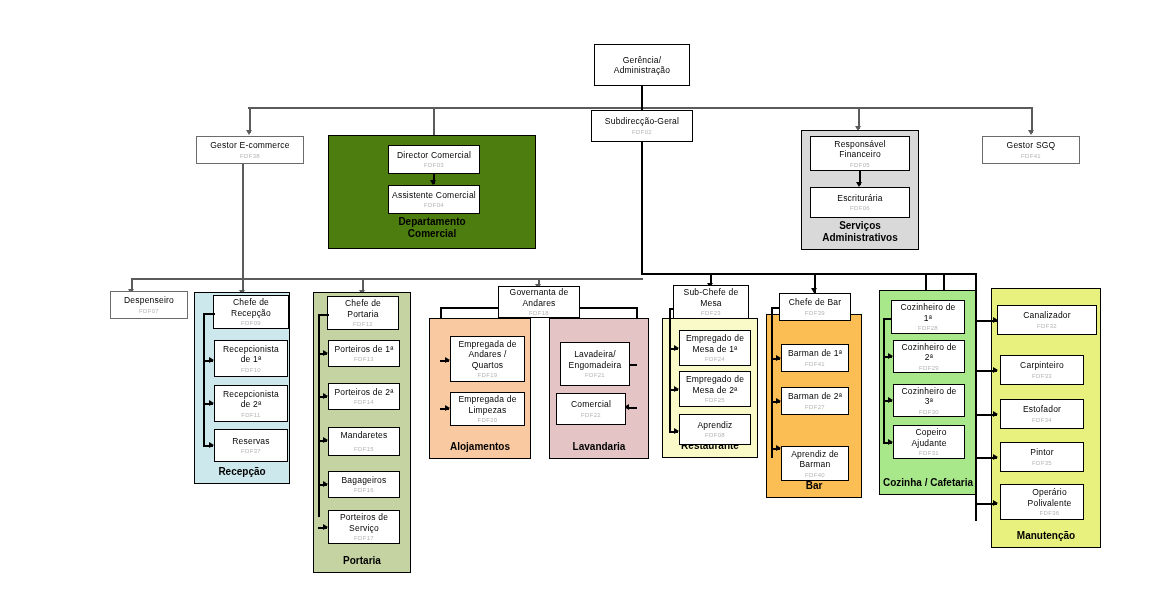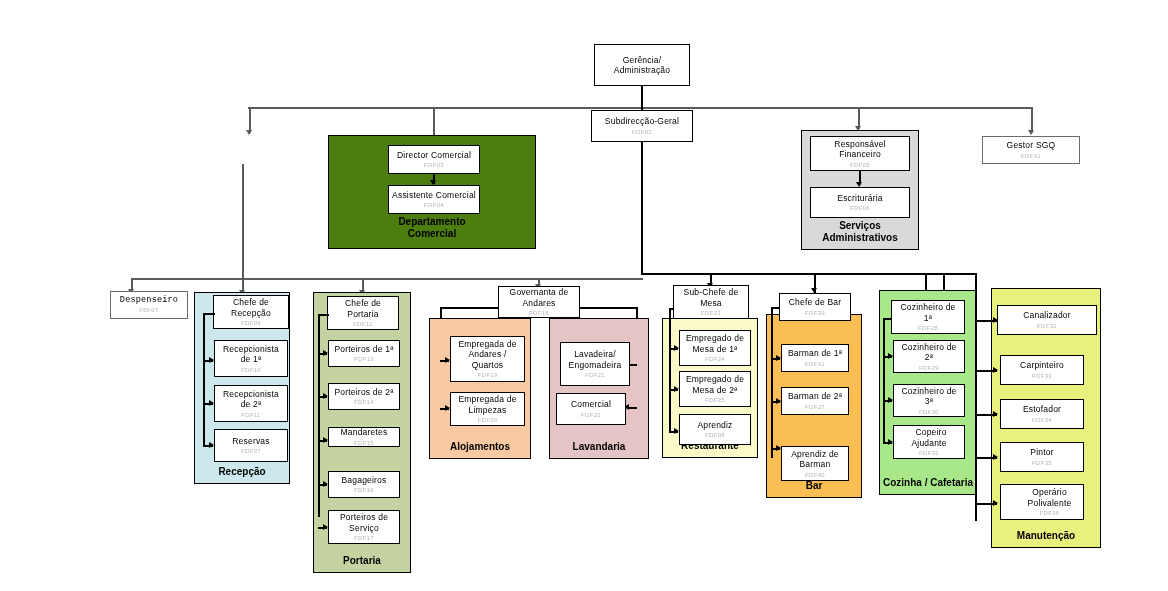--- a/index.html
+++ b/index.html
@@ -127,20 +127,24 @@
 
   <div class="ln v grey" style="left:433px; top:107px; width:1.5px; height:36px;"></div>
   <div class="arrow grey down" style="left:430px; top:140px;"></div>
 
   <div class="ln v grey" style="left:858px; top:107px; width:1.5px; height:22px;"></div>
   <div class="arrow grey down" style="left:855px; top:126px;"></div>
 
   <div class="ln v grey" style="left:1031px; top:107px; width:1.5px; height:26px;"></div>
   <div class="arrow grey down" style="left:1028px; top:130px;"></div>
 
+  <div class="node thin" style="left:196px; top:136px; width:108px; height:28px;">
+    <div class="title">Gestor E-commerce</div>
+    <div class="code">FDF38</div>
+  </div>
 
   <div class="node thin" style="left:982px; top:136px; width:98px; height:28px;">
     <div class="title">Gestor SGQ</div>
     <div class="code">FDF41</div>
   </div>
 
   <div class="group dept" style="left:328px; top:135px; width:208px; height:114px; background:#4d7c0f;">
     <div class="group-label">Departamento
 Comercial</div>
   </div>
@@ -171,21 +175,21 @@
     <div class="code">FDF06</div>
   </div>
 
   <div class="ln v thick" style="left:641px; top:142px; width:2px; height:132px;"></div>
   <div class="ln h thick" style="left:641px; top:273px; width:303px; height:2px;"></div>
   <div class="ln h grey" style="left:131px; top:278px; width:512px; height:1.5px;"></div>
   <div class="ln v thick" style="left:943px; top:273px; width:2px; height:18px;"></div>
 
   <div class="ln v grey" style="left:131px; top:278px; width:1.5px; height:14px;"></div>
   <div class="arrow grey down" style="left:128px; top:289px;"></div>
-  <div class="node thin" style="left:110px; top:291px; width:78px; height:28px;font-family:Liberation Mono, monospace;">
+  <div class="node thin" style="left:110px; top:291px; width:78px; height:28px;">
     <div class="title">Despenseiro</div>
     <div class="code">FDF07</div>
   </div>
 
   <div class="ln v grey" style="left:242px; top:164px; width:1.5px; height:130px;"></div>
   <div class="arrow grey down" style="left:239px; top:290px;"></div>
 
   <div class="ln v grey" style="left:362px; top:278px; width:1.5px; height:16px;"></div>
   <div class="arrow grey down" style="left:359px; top:290px;"></div>
 
@@ -256,21 +260,21 @@
 
   <div class="ln h thick" style="left:318px; top:396px; width:9px; height:1.5px;"></div>
   <div class="arrow right" style="left:323px; top:393px;"></div>
   <div class="node" style="left:328px; top:383px; width:72px; height:27px;">
     <div class="title">Porteiros de 2ª</div>
     <div class="code">FDF14</div>
   </div>
 
   <div class="ln h thick" style="left:318px; top:440px; width:9px; height:1.5px;"></div>
   <div class="arrow right" style="left:323px; top:437px;"></div>
-  <div class="node" style="left:328px; top:427px; width:72px; height:20px;">
+  <div class="node" style="left:328px; top:427px; width:72px; height:29px;justify-content:space-between;">
     <div class="title">Mandaretes</div>
     <div class="code">FDF15</div>
   </div>
 
   <div class="ln h thick" style="left:318px; top:484px; width:9px; height:1.5px;"></div>
   <div class="arrow right" style="left:323px; top:481px;"></div>
   <div class="node" style="left:328px; top:471px; width:72px; height:27px;">
     <div class="title">Bagageiros</div>
     <div class="code">FDF16</div>
   </div>

